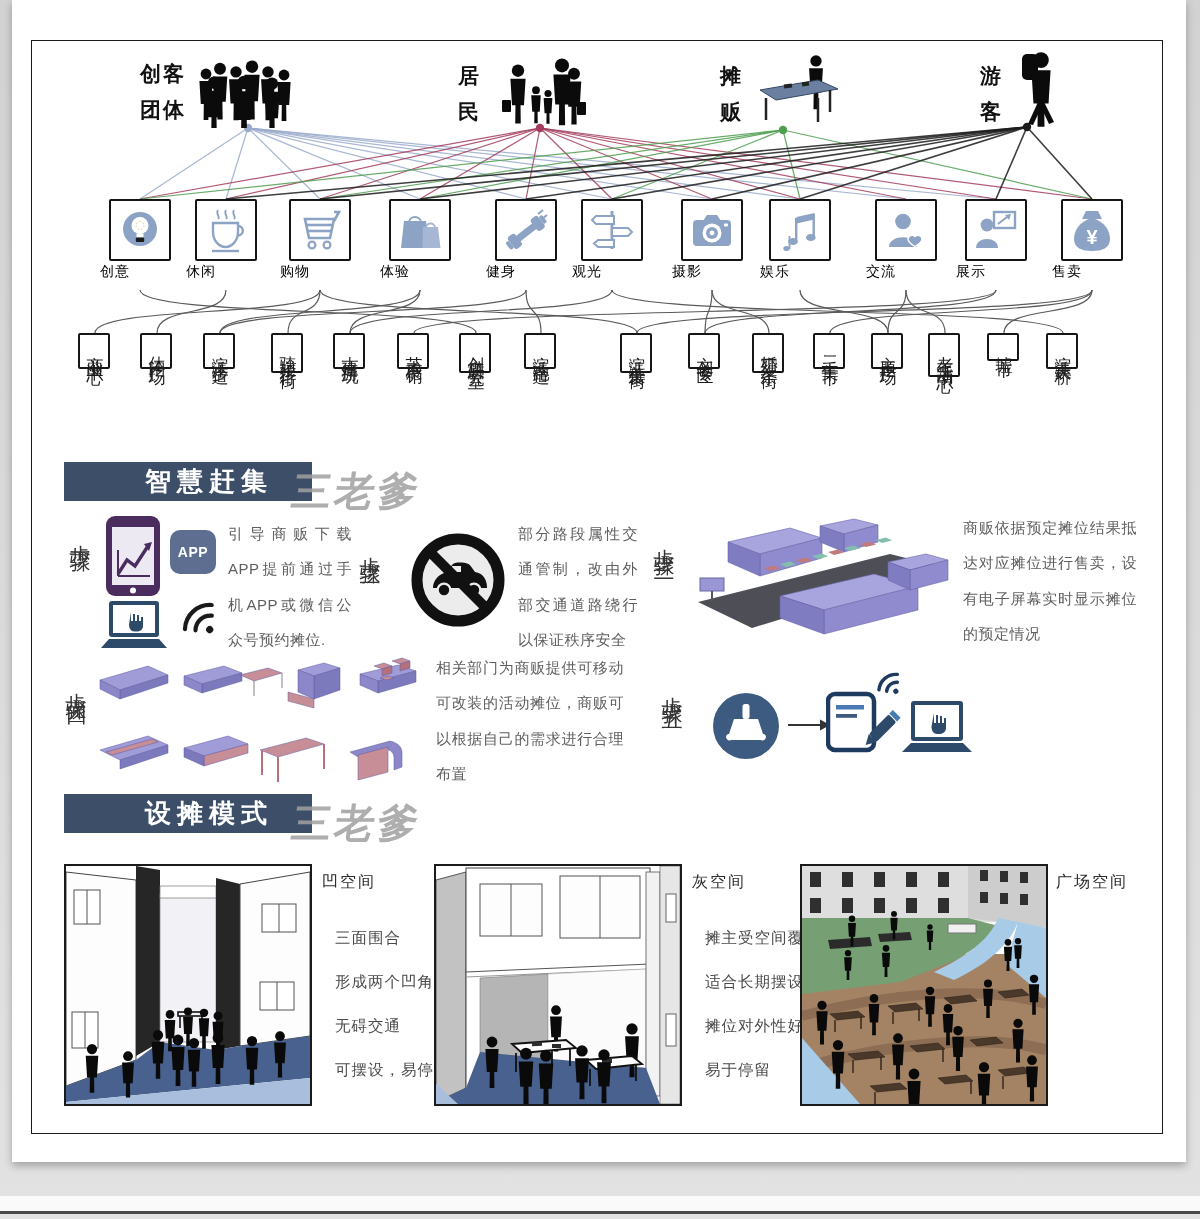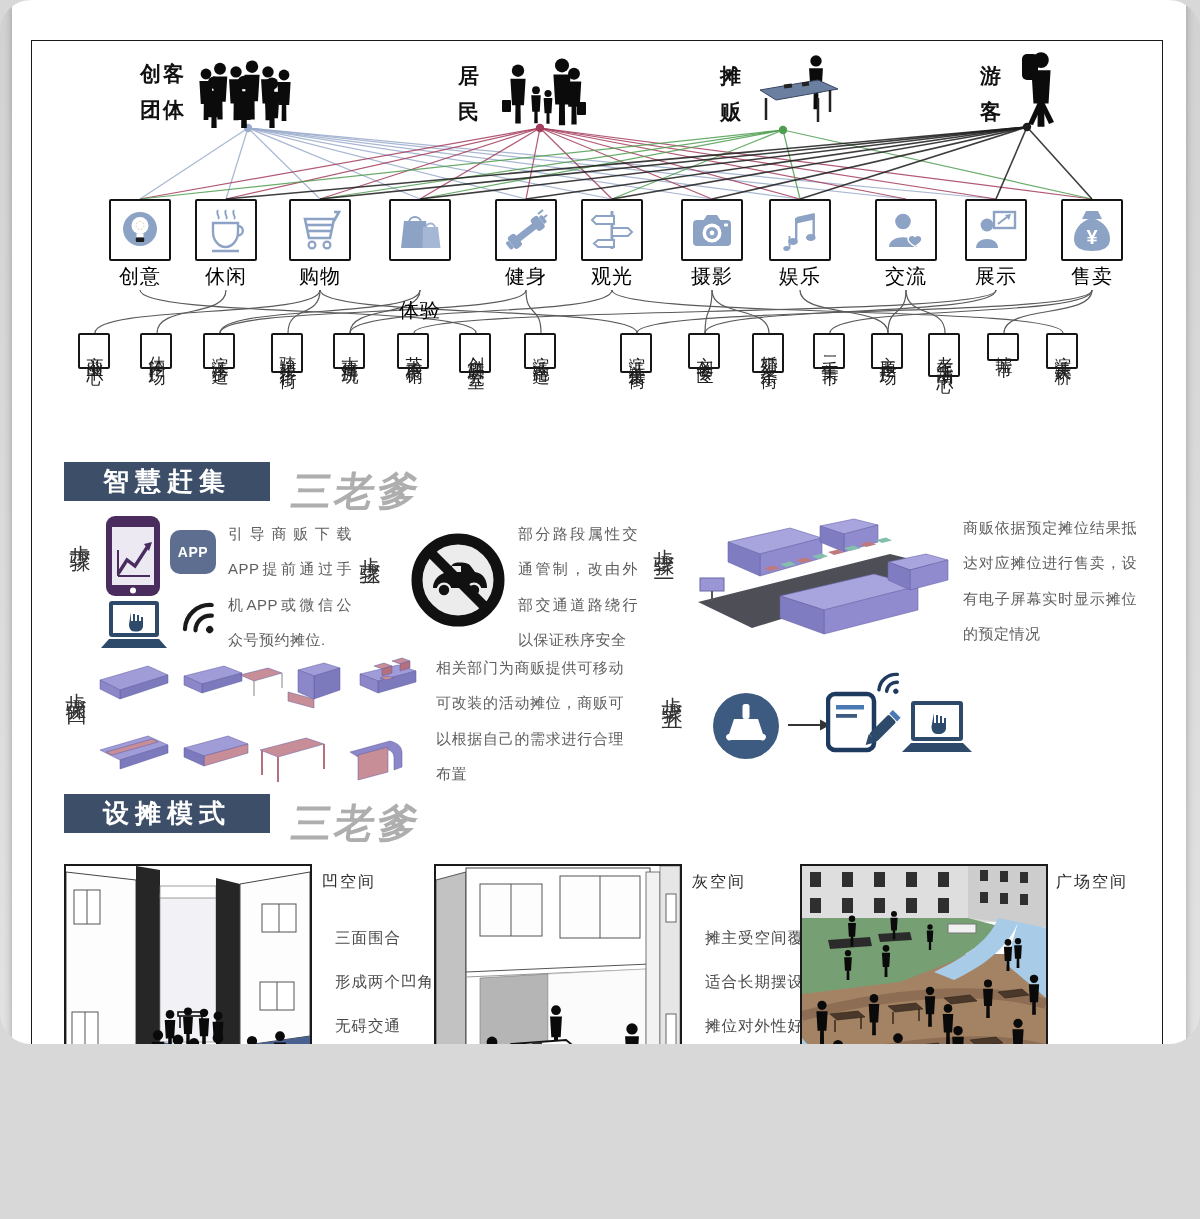--- a/index.html
+++ b/index.html
@@ -1,28 +1,28 @@
 <!DOCTYPE html>
 <html><head>
 <meta charset="utf-8">
 <style>
   html,body{margin:0;padding:0;}
   body{background:#d8d8d8;font-family:"Liberation Sans","DejaVu Sans",sans-serif;}
-  #root{position:relative;width:1200px;height:1044px;background:linear-gradient(#d2d2d2,#e2e2e2);overflow:hidden;border-radius:31px;}
+  #root{position:relative;width:1200px;height:1219px;background:linear-gradient(#d2d2d2,#e2e2e2);overflow:hidden;}
   #sheet{position:absolute;left:12px;top:0;width:1174px;height:1162px;background:#fff;box-shadow:0 4px 8px rgba(0,0,0,.28);}
   #frame{position:absolute;left:31px;top:40px;width:1130px;height:1092px;border:1.5px solid #1a1a1a;}
   .abs{position:absolute;}
   svg{display:block;}
   
   .grp-label{font-size:21px;color:#111;font-weight:600;line-height:1.7;white-space:pre-line;letter-spacing:2px;}
   .icobox{position:absolute;top:199px;width:62px;height:62px;background:#fff;border:2.5px solid #141414;border-radius:2px;display:flex;align-items:center;justify-content:center;box-sizing:border-box;}
-  .icolabel{position:absolute;top:263px;width:80px;text-align:center;font-size:20px;color:#000;font-weight:500;letter-spacing:1px;}
+  .icolabel{position:absolute;top:263px;width:80px;font-size:14px;color:#000;font-weight:500;letter-spacing:1px;}
   .locbox{position:absolute;top:333px;border:2px solid #161616;background:#fff;padding:8px 4px;writing-mode:vertical-rl;text-orientation:upright;font-size:17px;line-height:1.2;letter-spacing:4px;color:#1d1d1d;border-radius:2px;}
   
-  .secbar{position:absolute;width:206px;height:39px;background:#3d4e69;color:#fff;font-size:26px;font-weight:bold;letter-spacing:6px;display:flex;align-items:center;justify-content:center;}
+  .secbar{position:absolute;width:206px;height:39px;background:#3d4e69;color:#fff;font-size:26px;font-weight:bold;letter-spacing:6px;display:flex;align-items:center;justify-content:center;padding-left:42px;}
   .wmark{position:absolute;font-size:40px;font-weight:bold;color:#a0a0a0;opacity:.85;transform:skewX(-8deg);letter-spacing:3px;}
   .vlabel{position:absolute;writing-mode:vertical-rl;text-orientation:upright;font-size:21px;letter-spacing:7px;color:#333;font-weight:500;}
   .steptext{position:absolute;font-size:15px;line-height:2.35;color:#5f5f5f;letter-spacing:.5px;text-align:justify;}
   .apptile{position:absolute;width:46px;height:44px;background:#5d6e90;border-radius:10px;color:#fff;font-weight:bold;font-size:14px;display:flex;align-items:center;justify-content:center;letter-spacing:.5px;}
   
   .scene{position:absolute;top:864px;width:248px;height:242px;border:2px solid #1a1a1a;background:#fff;box-sizing:border-box;}
   .spacename{position:absolute;top:872px;font-size:16px;color:#2c2c2c;font-weight:500;letter-spacing:2px;}
   .featcol{position:absolute;top:928px;font-size:15.5px;color:#4a4a4a;letter-spacing:1px;}
   .featcol .feat{margin-bottom:23px;margin-left:13px;}
   #bstrip1{position:absolute;left:0;top:1196px;width:1200px;height:15px;background:#fafafa;}
@@ -193,21 +193,21 @@
   <div class="icolabel" style="left:280px;">购物</div>
 
   <div class="icobox" style="left:389px;">
     <svg width="48" height="48">
       <path d="M13,17 c0,-8 12,-8 12,0" fill="none" stroke="#8da3c5" stroke-width="2"></path>
       <path d="M8,15 h22 l4,27 h-29 z" fill="#8da3c5"></path>
       <path d="M30,22 c0,-6 9,-6 9,0" fill="none" stroke="#a5b7d4" stroke-width="2"></path>
       <path d="M27,21 h15 l2.5,21 h-18 z" fill="#a5b7d4"></path>
     </svg>
   </div>
-  <div class="icolabel" style="left:380px;margin-top:34px;">体验</div>
+  <div class="icolabel" style="left:380px;">体验</div>
 
   <div class="icobox" style="left:495px;">
     <svg width="48" height="48" fill="#8da3c5">
       <g transform="rotate(-38 24 26)">
         <rect x="5" y="19" width="9" height="15" rx="3"></rect>
           <rect x="34" y="19" width="9" height="15" rx="3"></rect>
         <rect x="12" y="23" width="24" height="7" rx="2"></rect>
         <rect x="1" y="22" width="4" height="9" rx="1.5"></rect>
           <rect x="43" y="22" width="4" height="9" rx="1.5"></rect>
       </g>

